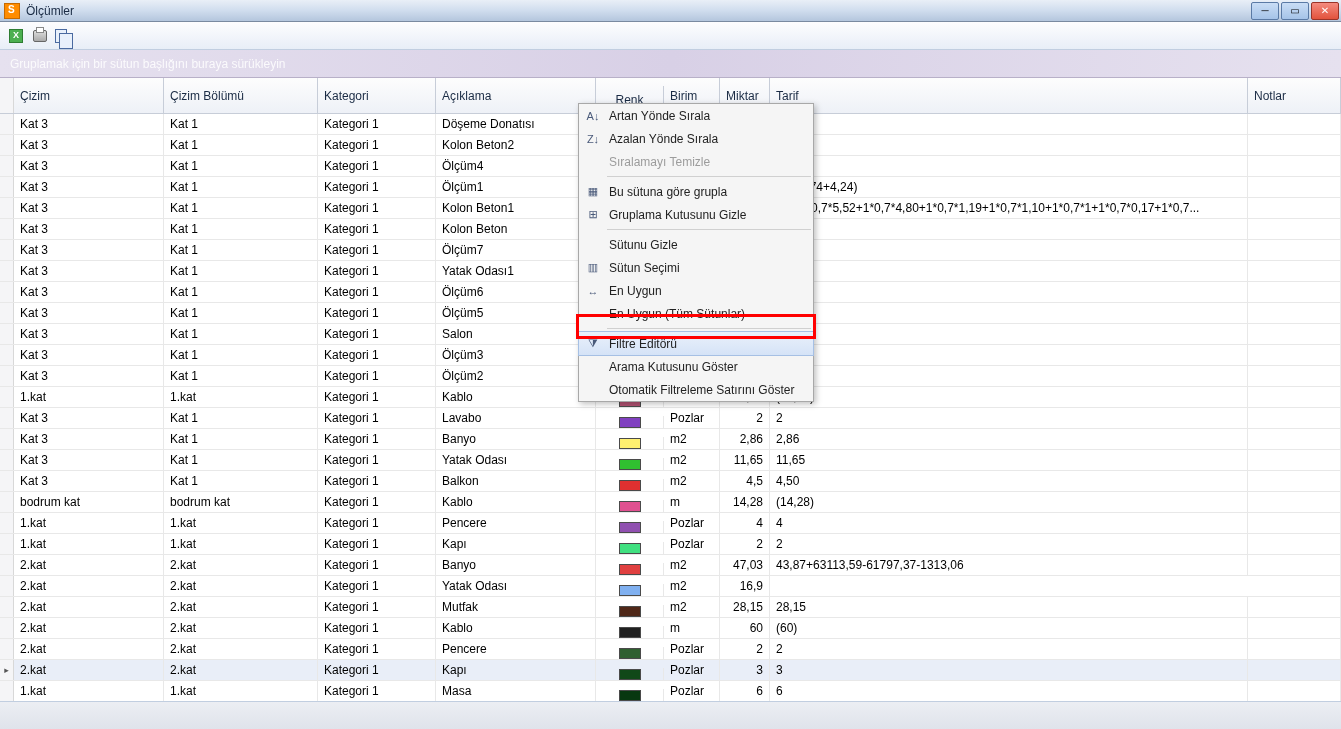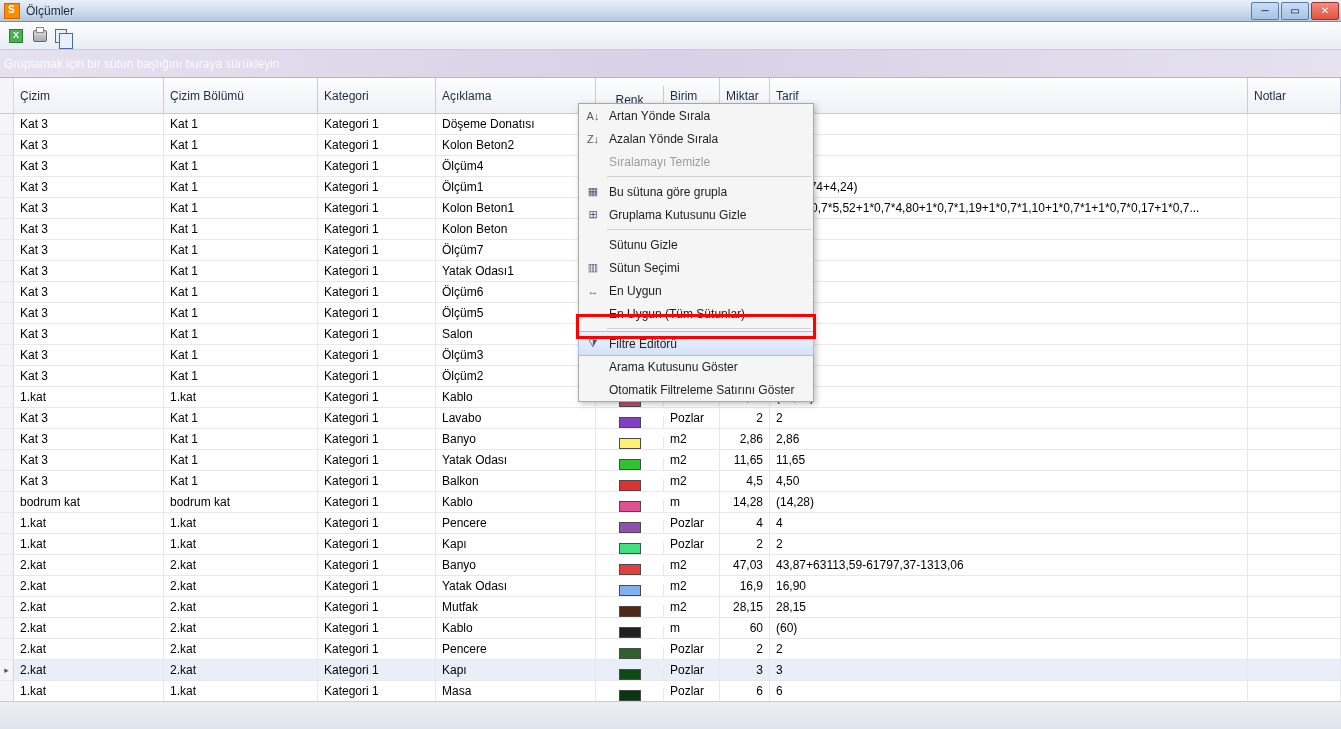--- a/index.html
+++ b/index.html
@@ -13,21 +13,21 @@
 .titlebar .win-btns { margin-left: auto; display: flex; }
 .titlebar .win-btn { width: 28px; height: 18px; margin-right:2px; display:flex; align-items:center; justify-content:center; font-size:10px; border:1px solid #5a7aa5; background:linear-gradient(to bottom,#c9ddf5,#a5c3e8); border-radius:2px; }
 .titlebar .win-btn.close { background:linear-gradient(to bottom,#f48b7f,#e2533d); border-color:#9b3328; color:#fff; }
 
 
 .toolbar { height: 28px; background: linear-gradient(to bottom, #fdfdfe, #e8eef7); border-bottom: 1px solid #c1cee0; display: flex; align-items: center; padding-left: 6px; gap:4px; }
 .toolbar .tb-btn { width: 20px; height: 20px; display:flex; align-items:center; justify-content:center; }
 .dd-arrow { font-size:8px; color:#555; margin-left:2px; }
 
 
-.group-panel { height: 28px; background: linear-gradient(to right, #e6e1ef, #d8d0e6, #e6e1ef); color: rgba(255,255,255,0.85); display: flex; align-items: center; padding-left: 4px; font-size: 12px; border-bottom:1px solid #b8b0c8; }
+.group-panel { height: 28px; background: linear-gradient(to right, #e6e1ef, #d8d0e6, #e6e1ef); color: rgba(255,255,255,0.85); display: flex; align-items: center; padding-left: 10px; font-size: 12px; border-bottom:1px solid #b8b0c8; }
 
 
 .grid { position: relative; }
 .header-row { display:flex; background: linear-gradient(to bottom, #fdfdfd, #eef1f7); border-bottom:1px solid #c7cdd8; height:36px; }
 .header-cell { border-right:1px solid #c7cdd8; display:flex; align-items:center; padding:0 6px; color:#1a2b44; white-space:nowrap; overflow:hidden; }
 .row { display:flex; height:21px; border-bottom:1px solid #e8e8e8; }
 .row.sel { background:#e9eef8; }
 .cell { border-right:1px solid #e8e8e8; display:flex; align-items:center; padding:0 6px; white-space:nowrap; overflow:hidden; }
 .cell.num { justify-content:flex-end; }
 .row-indicator { width:14px; border-right:1px solid #d8d8d8; background:#f5f5f7; display:flex; align-items:center; justify-content:center; font-size:9px; color:#555; }
@@ -395,21 +395,20 @@
         <div class="row-indicator c-ind"></div>
         <div class="cell c0">2.kat</div>
         <div class="cell c1">2.kat</div>
         <div class="cell c2">Kategori 1</div>
         <div class="cell c3">Yatak Odası</div>
         <div class="cell c4">
           <div class="color-swatch" style="background: rgb(128, 176, 240);"></div>
         </div>
         <div class="cell c5">m2</div>
         <div class="cell c6 num">16,9</div>
-        <div class="cell c7">16,90</div>
         <div class="cell c8"></div>
       </div>
       <div class="row">
         <div class="row-indicator c-ind"></div>
         <div class="cell c0">2.kat</div>
         <div class="cell c1">2.kat</div>
         <div class="cell c2">Kategori 1</div>
         <div class="cell c3">Mutfak</div>
         <div class="cell c4">
           <div class="color-swatch" style="background: rgb(80, 40, 24);"></div>

